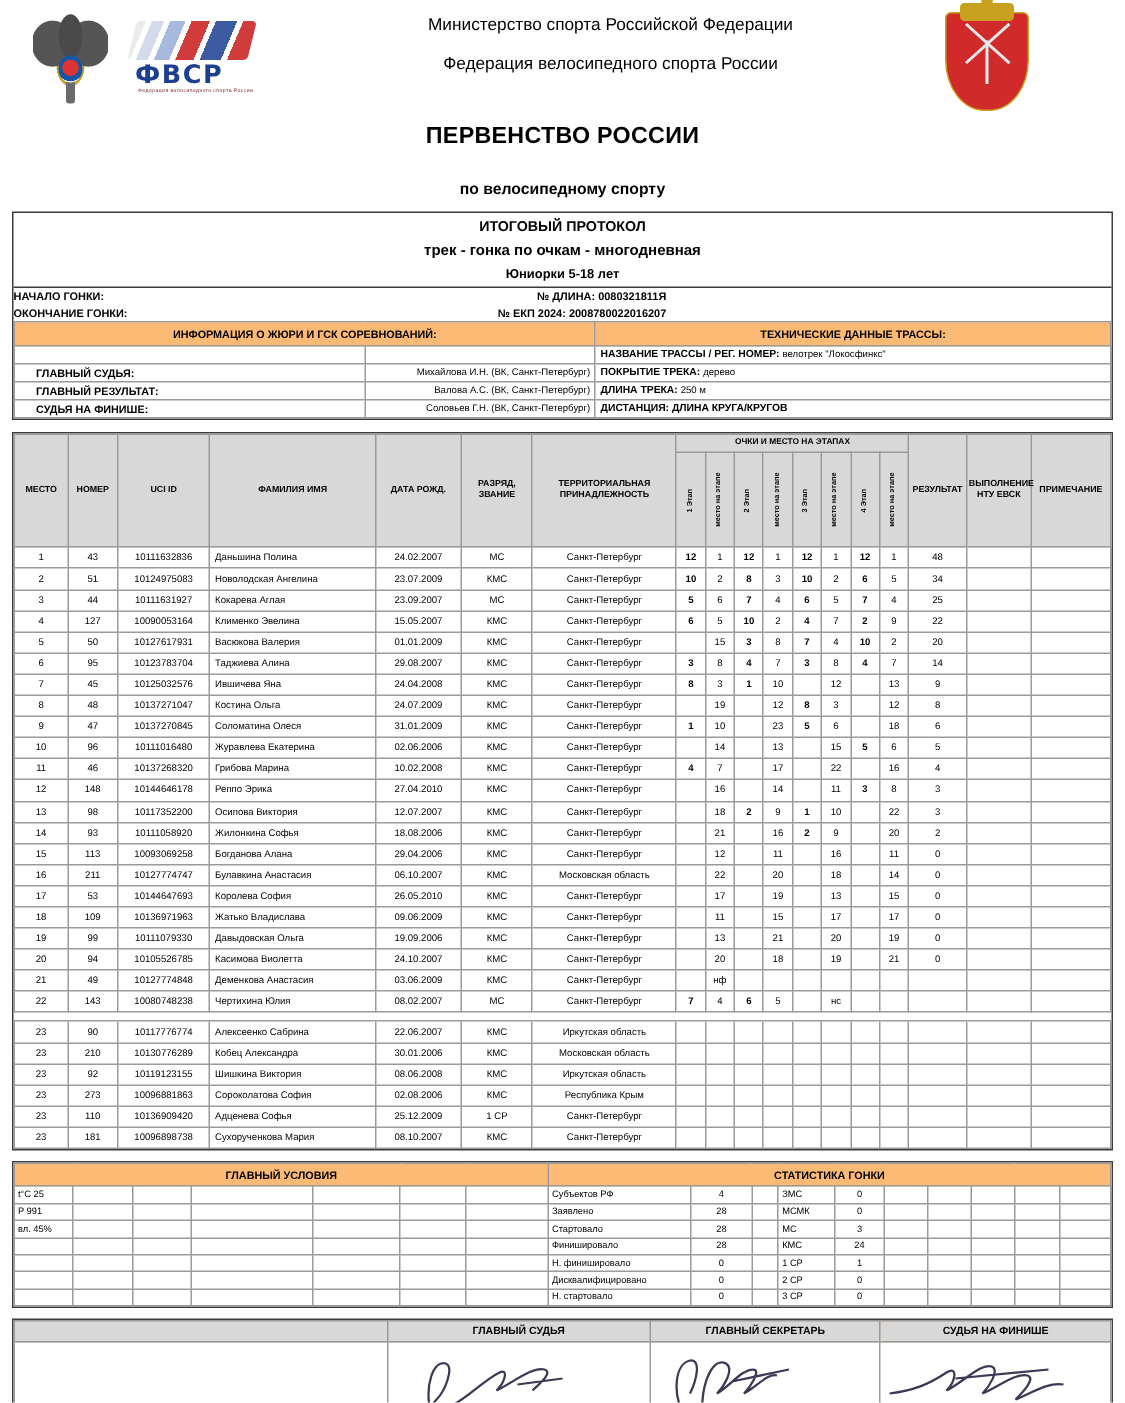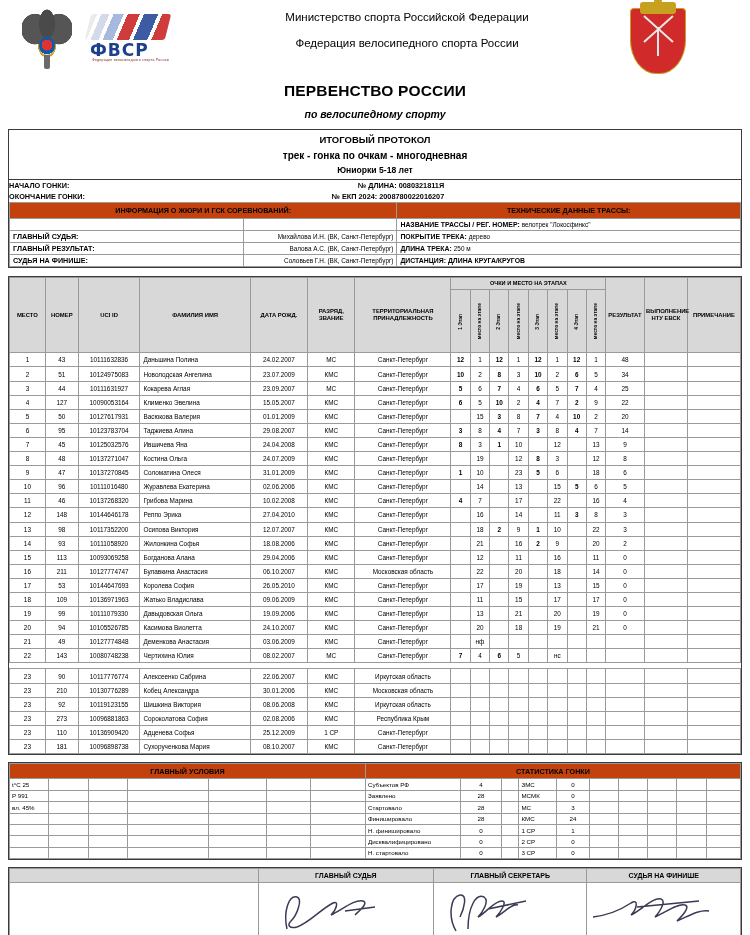--- a/index.html
+++ b/index.html
@@ -16,41 +16,41 @@
   .logos{width:170px;display:flex;align-items:flex-start;gap:4px;padding-left:6px;}
   .emblem{width:66px;height:74px;position:relative;}
   .fvsr{width:92px;height:62px;position:relative;margin-top:6px;}
   .ministry{flex:1;text-align:center;padding-top:4px;}
   .ministry .l1{font-size:11.5px;line-height:15px;}
   .ministry .l2{font-size:11.5px;line-height:15px;margin-top:11px;}
   .spb-crest{width:60px;height:66px;position:relative;margin-right:52px;margin-top:2px;}
 
   .title-block{text-align:center;margin-top:-14px;}
   .title-main{font-size:15.5px;font-weight:bold;letter-spacing:.2px;}
-  .title-sub{font-size:10.5px;font-weight:bold;margin-top:8px;font-style:italic;}
+  .title-sub{font-size:10.5px;font-weight:bold;margin-top:20px;}
 
   
   .frame{margin:9px 8px 0 8px;border:1.6px solid #3b3b3b;box-sizing:border-box;}
   table{border-collapse:collapse;width:100%;table-layout:fixed;}
   td,th{border:0.7px solid #9a9a9a;padding:0;vertical-align:middle;font-size:7.2px;}
 
   .hdr-itog{text-align:center;font-weight:bold;font-size:9.5px;padding:4px 0 3px;border:none;}
   .hdr-disc{text-align:center;font-weight:bold;font-size:10px;padding:2px 0 3px;border:none;}
   .hdr-cat{text-align:center;font-weight:bold;font-size:8.6px;padding:1px 0 4px;border:none;}
   .rule{height:1.4px;background:#3b3b3b;}
 
   .infoline{display:flex;font-size:7.3px;font-weight:bold;line-height:11px;}
   .infoline > div{box-sizing:border-box;}
   .c1{width:40%;padding-left:3px;}
   .c2{width:30%;}
   .c3{width:30%;text-align:right;padding-right:4px;}
 
-  .band{background:#c2410c;font-weight:bold;text-align:center;font-size:7.3px;padding:2px 0;}
+  .band{background:#fdba74;font-weight:bold;text-align:center;font-size:7.3px;padding:2px 0;}
   .jury td{height:11px;font-size:7.2px;}
-  .jury .lbl{font-weight:bold;padding-left:3px;}
+  .jury .lbl{font-weight:bold;padding-left:14px;}
   .jury .val{text-align:right;padding-right:3px;font-size:6.4px;}
   .jury .tech{font-weight:bold;padding-left:3px;font-size:6.9px;}
   .jury .tech em{font-style:normal;font-weight:normal;font-size:6.4px;}
 
   
   .results{margin:8px 8px 0 8px;border:1.6px solid #3b3b3b;}
   .results table{width:100%;}
   .results th{background:#d8d8d8;font-weight:bold;text-align:center;font-size:5.9px;line-height:7.6px;padding:1px;}
   .results th.grp{font-size:5.6px;height:9px;}
   .results th.vert{height:62px;padding:0;}

